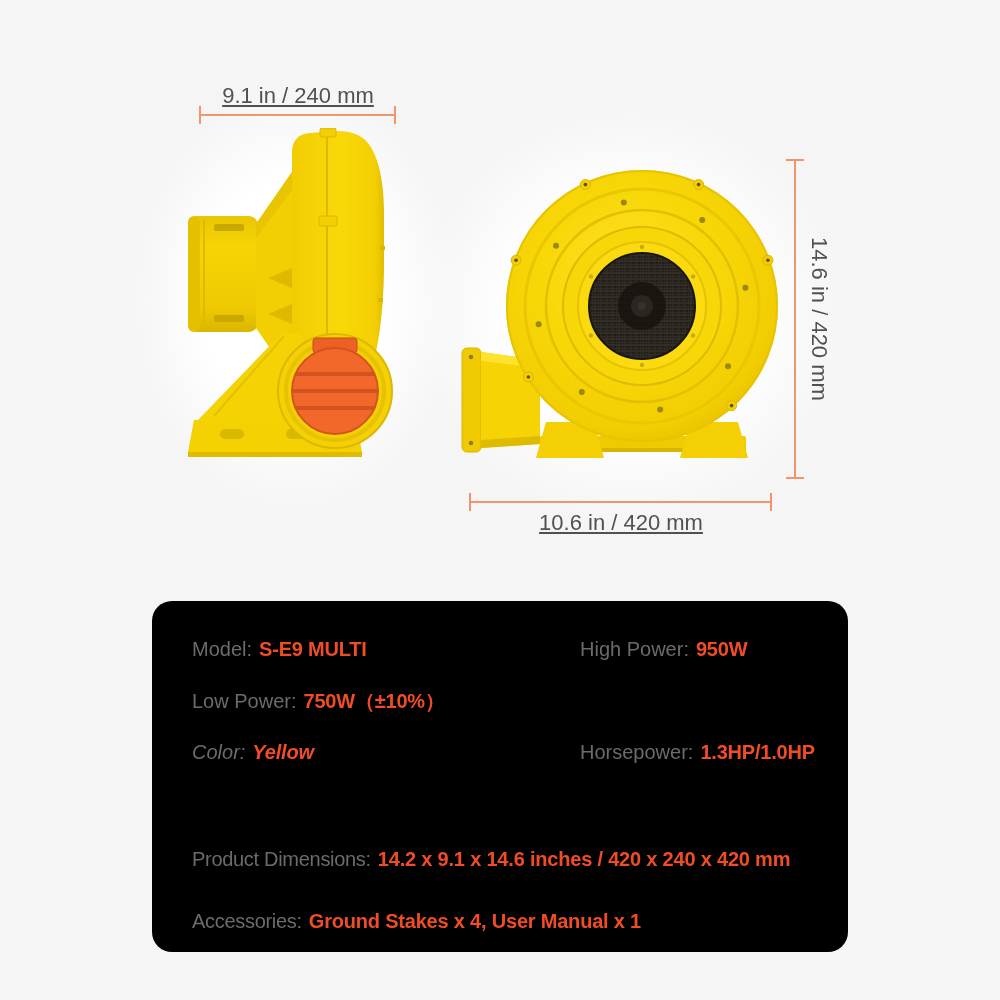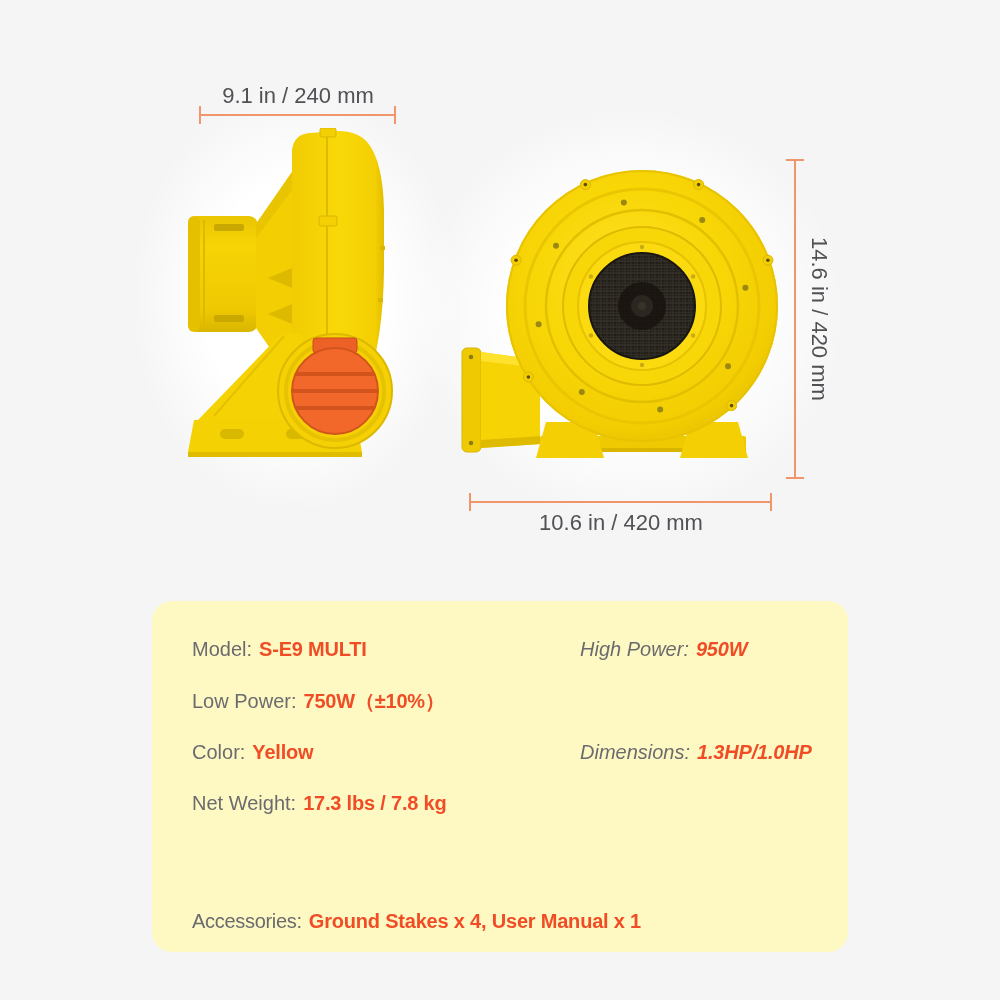--- a/index.html
+++ b/index.html
@@ -8,37 +8,37 @@
     background:#f5f5f6;overflow:hidden;
     font-family:"Liberation Sans",sans-serif;
   }
   .backdrop{position:absolute;background:radial-gradient(closest-side,#ffffff 55%,rgba(255,255,255,0) 100%);}
   .photo{position:absolute;}
   
   .dim-line{position:absolute;background:#f0956c;}
   .dim-tick{position:absolute;background:#f0956c;}
   .dim-text{
     position:absolute;color:#515155;font-size:22px;line-height:24px;
-    text-align:center;white-space:nowrap;
+    text-align:center;white-space:nowrap;text-decoration:underline;
   }
   .dim-text-v{
     position:absolute;color:#515155;font-size:22px;
     writing-mode:vertical-rl;text-orientation:mixed;
     display:flex;align-items:center;justify-content:center;white-space:nowrap;
   }
   
   .panel{
     position:absolute;left:152px;top:601px;width:696px;height:351px;
-    background:#fef9c3;border-radius:20px;
+    background:#000000;border-radius:20px;
   }
   .spec-row{position:absolute;white-space:nowrap;font-size:20px;line-height:26px;}
   .spec-label{color:#6b6b6f;}
   .spec-value{color:#f04d26;font-weight:bold;margin-left:7px;letter-spacing:-0.2px;}
   .col-l{left:40px;}
-  .col-r{left:428px;font-style:italic;}
+  .col-r{left:428px;}
 </style>
 </head>
 <body>
 
 <div class="canvas">
 
   <div class="backdrop" style="left:130px;top:85px;width:330px;height:430px;"></div>
   <div class="backdrop" style="left:415px;top:105px;width:430px;height:420px;"></div>
 
   <svg class="photo" style="left:186px;top:128px;" width="215" height="332" viewBox="0 0 215 332">
@@ -203,29 +203,29 @@
       <span class="spec-label">Model:</span><span class="spec-value">S-E9 MULTI</span>
     </div>
     <div class="spec-row col-r" style="top:35px;">
       <span class="spec-label">High Power:</span><span class="spec-value">950W</span>
     </div>
 
     <div class="spec-row col-l" style="top:87px;text-align:center;">
       <span class="spec-label">Low Power:</span><span class="spec-value">750W（±10%）</span>
     </div>
 
-    <div class="spec-row col-l" style="top:138px;">
+    <div class="spec-row col-l" style="top:138px;font-style:italic;">
       <span class="spec-label">Color:</span><span class="spec-value">Yellow</span>
     </div>
     <div class="spec-row col-r" style="top:138px;">
-      <span class="spec-label">Dimensions:</span><span class="spec-value">1.3HP/1.0HP</span>
-    </div>
-
-    <div class="spec-row col-l" style="top:189px;">
-      <span class="spec-label">Net Weight:</span><span class="spec-value">17.3 lbs / 7.8 kg</span>
-    </div>
-
+      <span class="spec-label">Horsepower:</span><span class="spec-value">1.3HP/1.0HP</span>
+    </div>
+
+
+    <div class="spec-row col-l" style="top:245px;letter-spacing:-0.3px;">
+      <span class="spec-label">Product Dimensions:</span><span class="spec-value">14.2 x 9.1 x 14.6 inches / 420 x 240 x 420 mm</span>
+    </div>
     <div class="spec-row col-l" style="top:299px;letter-spacing:-0.3px;margin-top:8px;">
       <span class="spec-label">Accessories:</span><span class="spec-value">Ground Stakes x 4, User Manual x 1</span>
     </div>
 
   </div>
 </div>
 
 </body></html>

